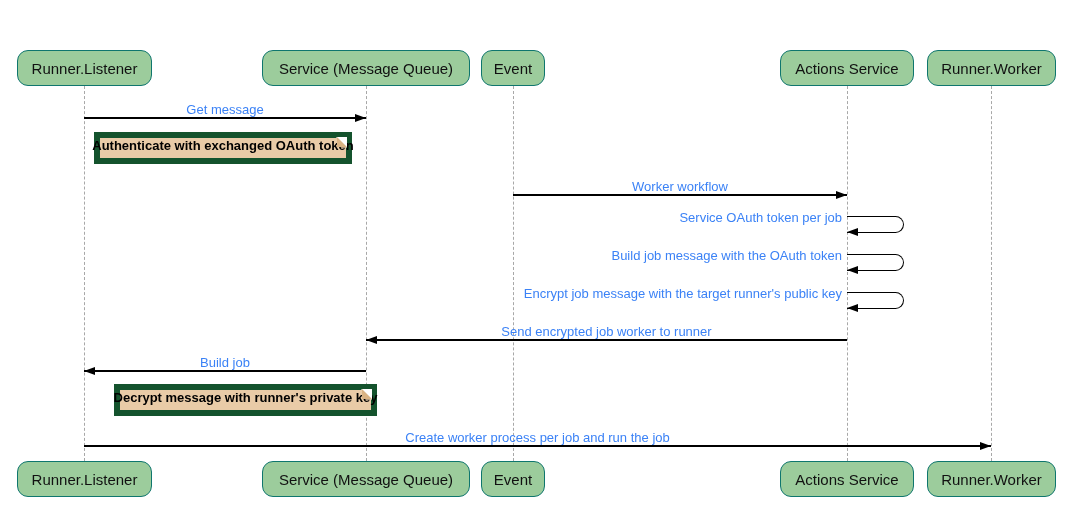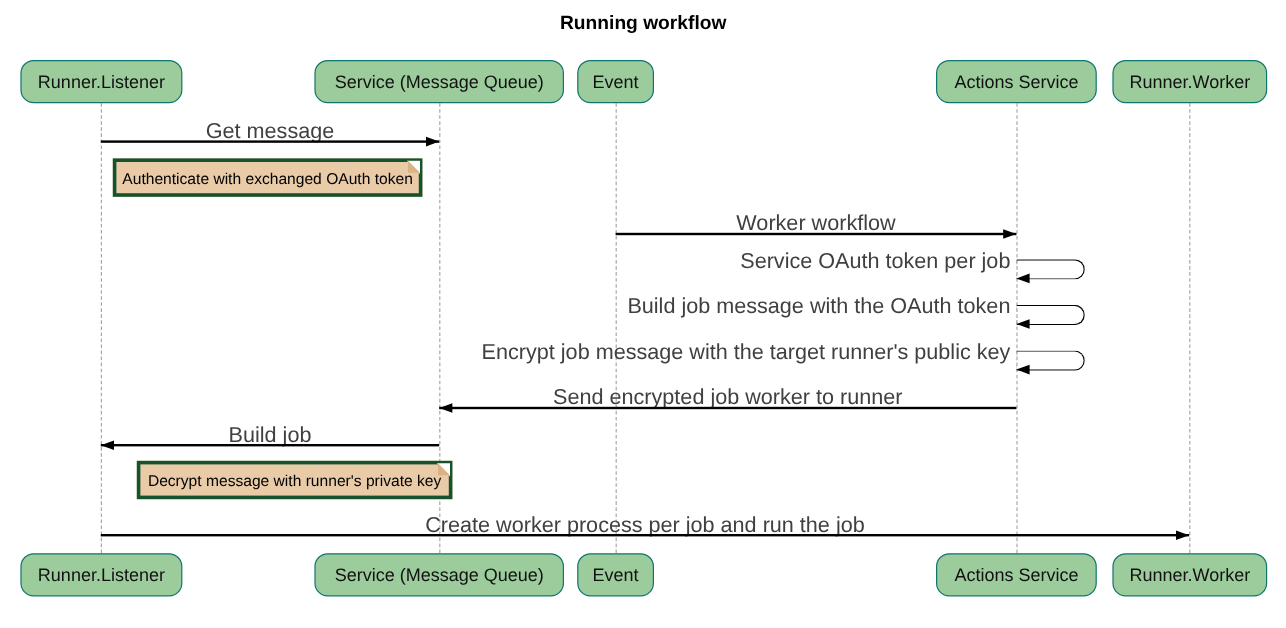--- a/index.html
+++ b/index.html
@@ -17,55 +17,54 @@
     position:absolute; height:36px;
     background:#9CCC9C; border:1px solid #0f766e; border-radius:11px;
     display:flex; align-items:center; justify-content:center;
     font-size:15px; color:#111; white-space:nowrap;
   }
   .lifeline {
     position:absolute; top:86px; height:375px; width:0;
     border-left:1.4px dashed #A8A8A8;
   }
   .msg-label {
-    position:absolute; font-size:18px; color:#404040; white-space:nowrap;
+    position:absolute; font-size:13px; color:#3b82f6; white-space:nowrap;
     height:15px; line-height:15px;
   }
   .center { text-align:center; }
   .right { text-align:right; }
   .line { position:absolute; height:1.5px; background:#000; }
   .arr { position:absolute; width:0; height:0; border-top:4px solid transparent; border-bottom:4px solid transparent; }
   .arr-r { border-left:11px solid #000; }
   .arr-l { border-right:11px solid #000; }
   .selfloop {
     position:absolute; width:57px; height:17px;
     border:1.5px solid #000; border-left:none;
     border-radius:0 9px 9px 0; background:transparent;
   }
   .note {
     position:absolute; height:32px;
-    background:#E9CBA7; border:3px solid #14532d;
-    display:flex; align-items:center; justify-content:center;
-    font-size:13px; color:#000; white-space:nowrap;
+    background:#E9CBA7; border:6px solid #14532d;
+    display:flex; align-items:flex-start; justify-content:center;
+    font-size:13px; color:#000; white-space:nowrap;font-weight:bold;
   }
   .note::before { 
     content:""; position:absolute; top:-1px; right:-1px; width:0; height:0;
     border-top:11px solid #ffffff; border-left:11px solid transparent;
   }
   .note::after { 
     content:""; position:absolute; top:-1px; right:-1px; width:0; height:0;
     border-bottom:10px solid #D9B384; border-right:10px solid transparent;
   }
 </style>
 </head>
 <body>
 
 <div id="diagram">
 
-  <div class="title">Running workflow</div>
 
   <div class="lifeline" style="left:84px;"></div>
   <div class="lifeline" style="left:366px;"></div>
   <div class="lifeline" style="left:513px;"></div>
   <div class="lifeline" style="left:847px;"></div>
   <div class="lifeline" style="left:991px;"></div>
 
   <div class="actor" style="left:17px;  top:50px; width:135px;">
       <span>Runner.Listener</span>
     </div>

